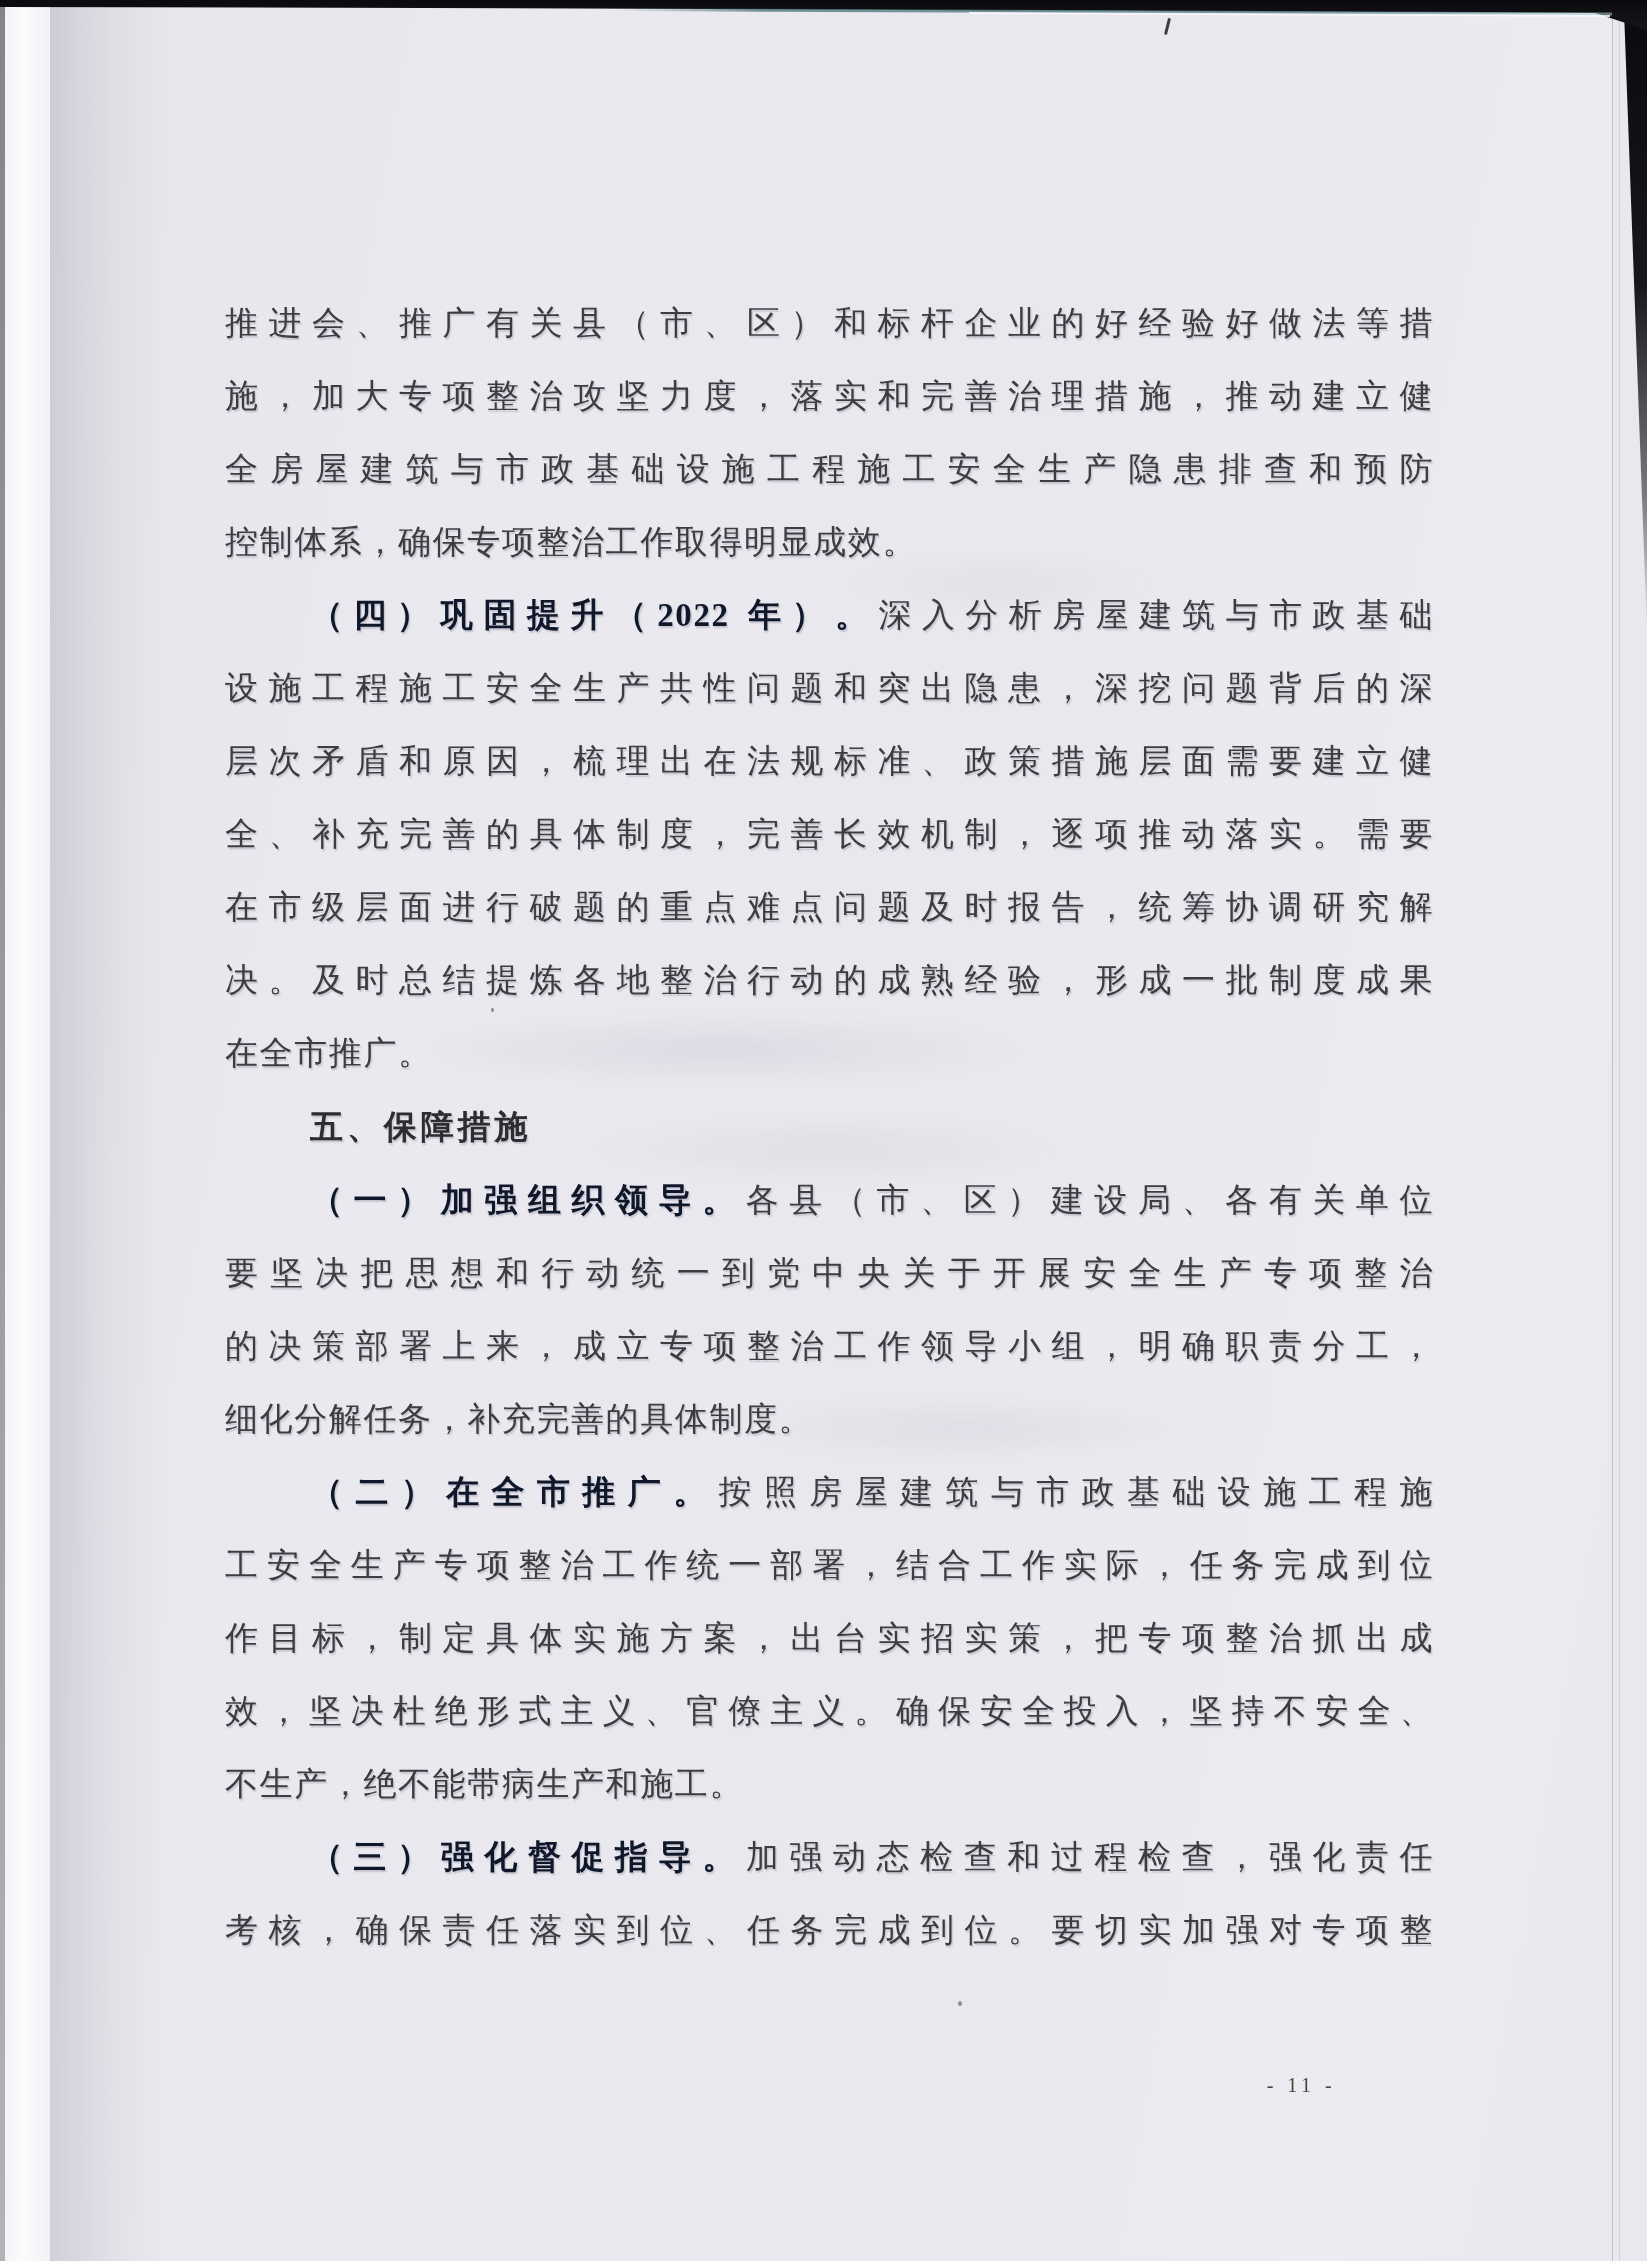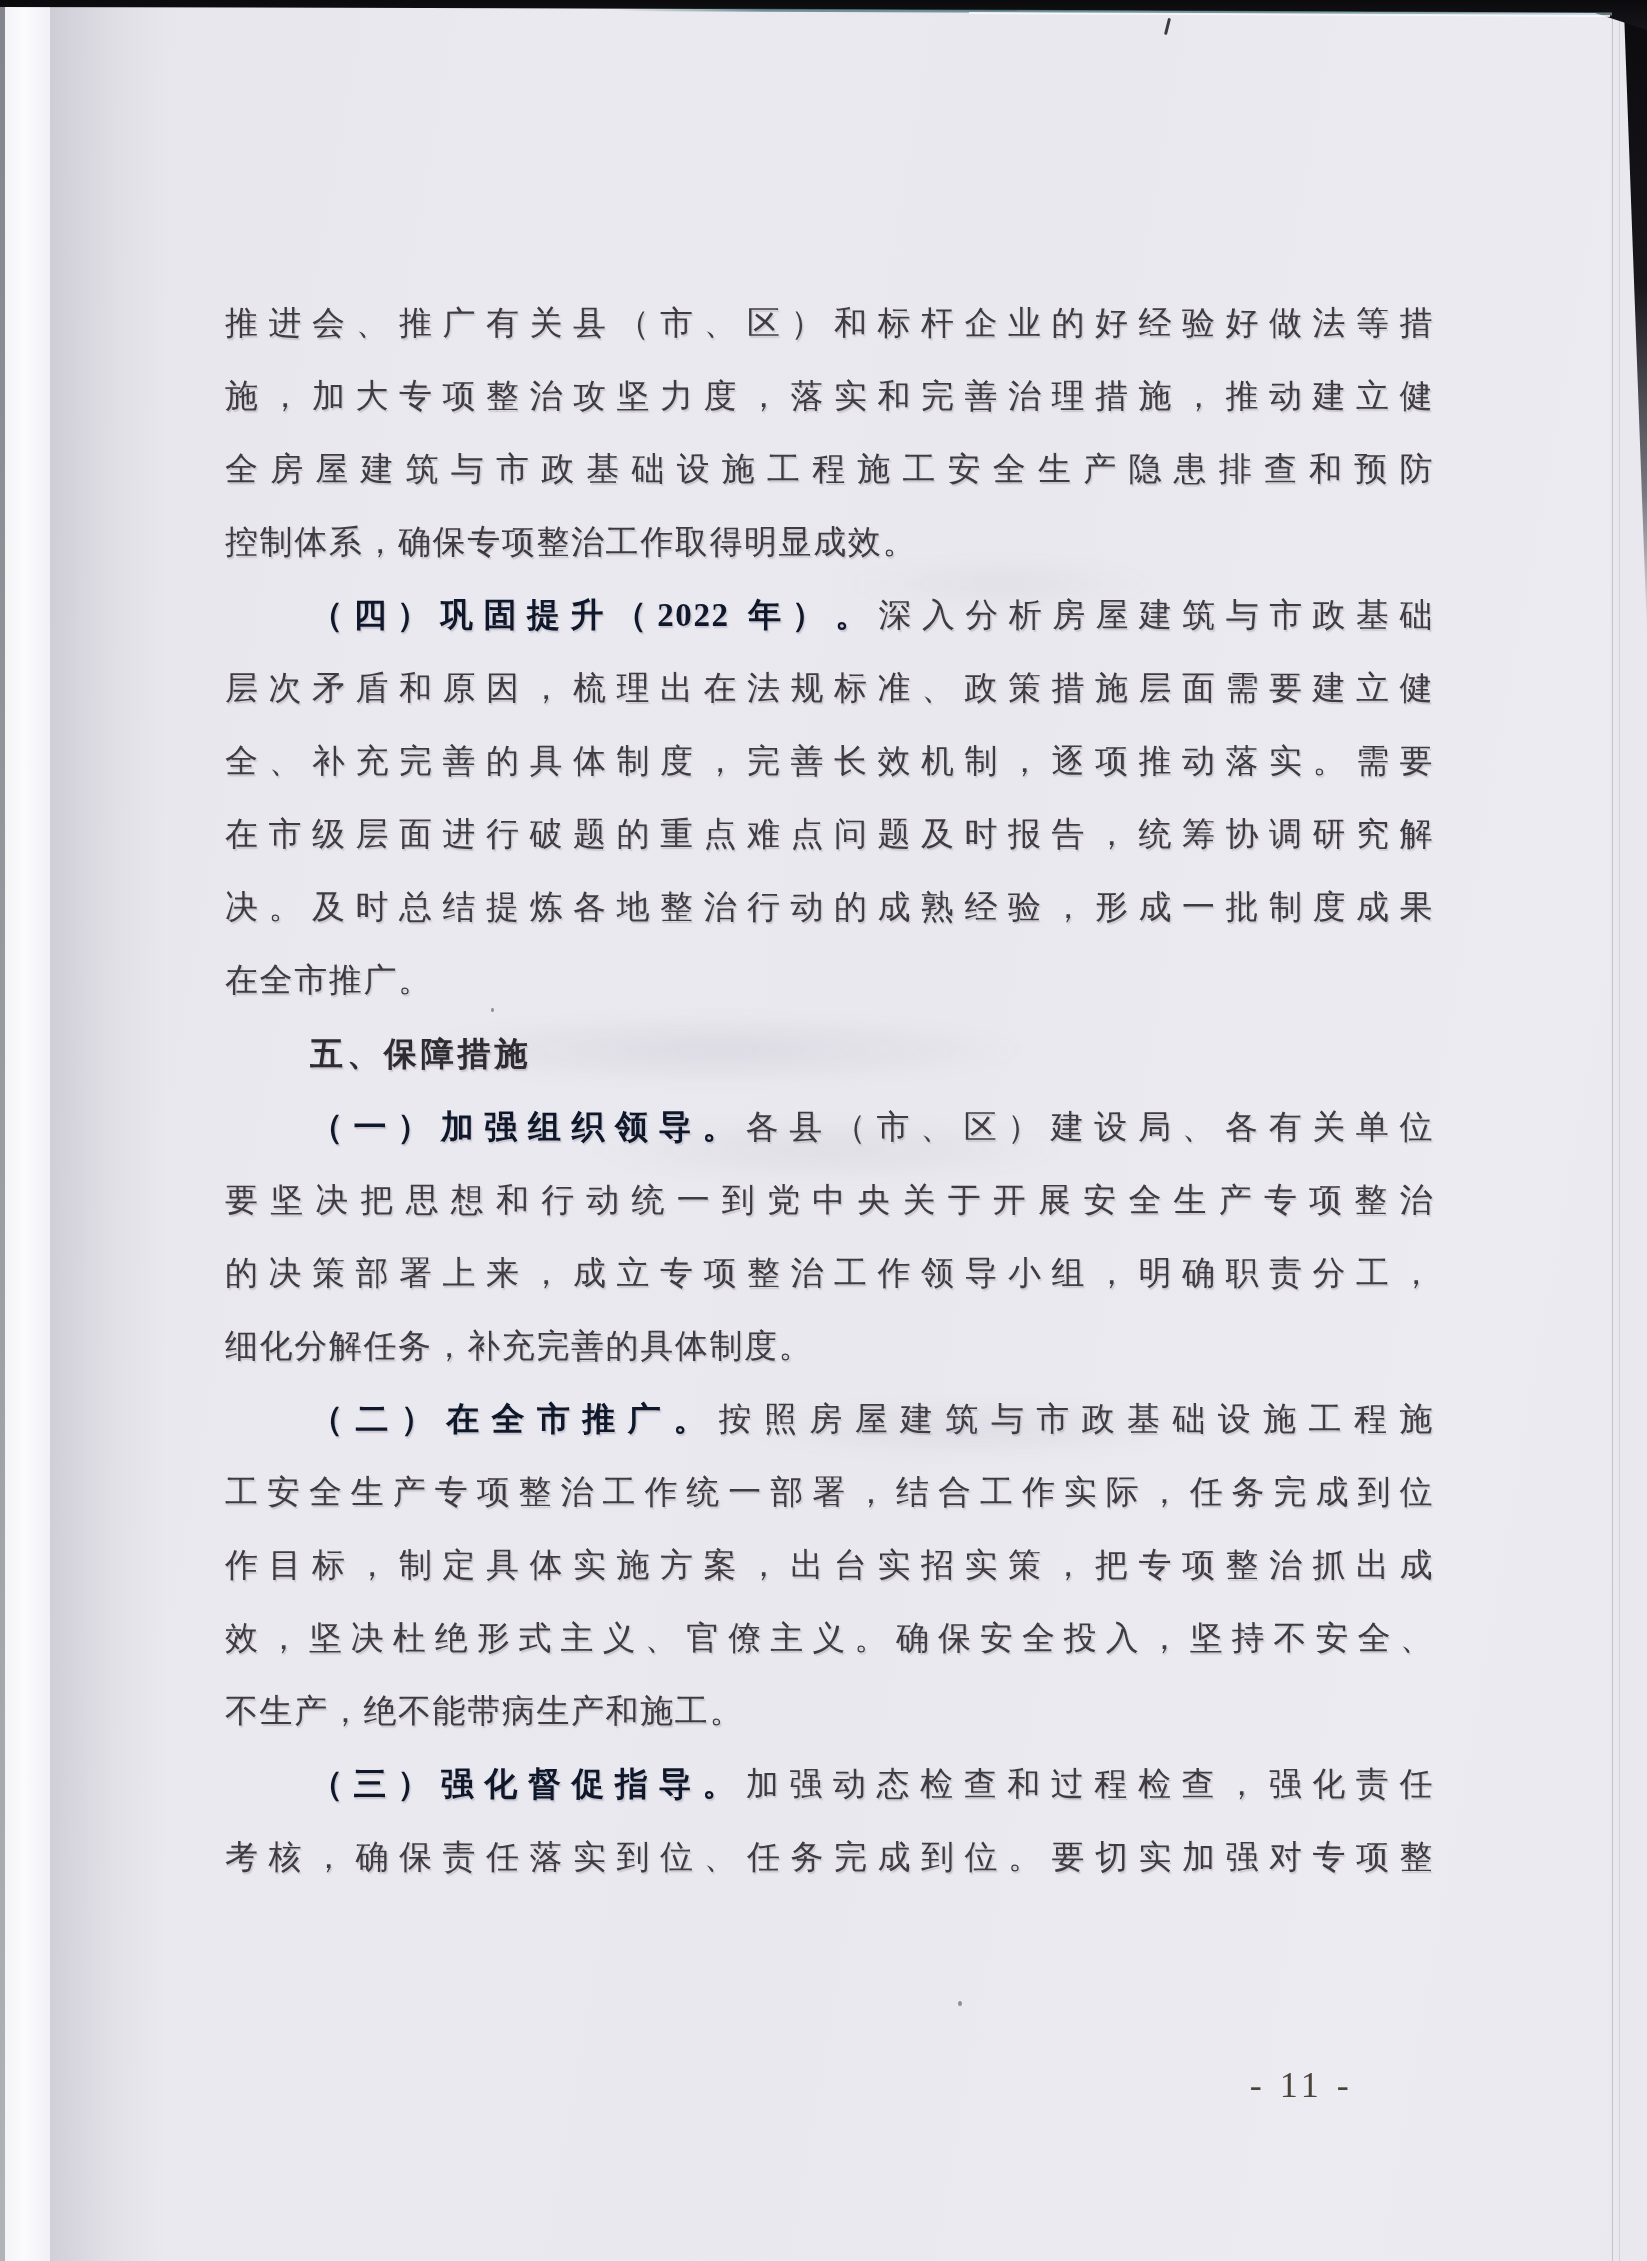--- a/index.html
+++ b/index.html
@@ -119,21 +119,21 @@
   .section-title .head {
     font-family: "Liberation Sans", "DejaVu Sans", sans-serif;
     font-weight: bold;
     letter-spacing: 3.9px;
     color: #2e2b31;
   }
 
   .page-number {
     position: absolute; left: 1227px; top: 2066px;
     width: 149px;
-    font-size: 36px; line-height: 39px;
+    font-size: 20px; line-height: 39px;
     letter-spacing: 4.5px;
     text-align: center;
     color: #494339;
     z-index: 3;
   }
 
   
   .smudge { position: absolute; filter: blur(6.5px); z-index: 2; border-radius: 50%; }
   .smudge-1 { left: 400px;  top: 1014px; width: 633px; height: 71px;
     background: radial-gradient(ellipse at center, rgba(105,100,125,0.10), transparent 70%); }
@@ -164,20 +164,21 @@
   <div class="dust dust-1"></div>
   <div class="dust dust-2"></div>
   <div class="dust dust-3"></div>
 
   <div class="text-block">
     <div class="line fill"><span class="head"></span><span>推进会、推广有关县（市、区）和标杆企业的好经验好做法等措</span></div>
     <div class="line fill"><span class="head"></span><span>施，加大专项整治攻坚力度，落实和完善治理措施，推动建立健</span></div>
     <div class="line fill"><span class="head"></span><span>全房屋建筑与市政基础设施工程施工安全生产隐患排查和预防</span></div>
     <div class="line"><span class="head"></span><span>控制体系，确保专项整治工作取得明显成效。</span></div>
     <div class="line fill indent"><span class="head">（四）巩固提升（2022 年）。</span><span>深入分析房屋建筑与市政基础</span></div>
+    <div class="line fill"><span class="head"></span><span>设施工程施工安全生产共性问题和突出隐患，深挖问题背后的深</span></div>
     <div class="line fill"><span class="head"></span><span>层次矛盾和原因，梳理出在法规标准、政策措施层面需要建立健</span></div>
     <div class="line fill"><span class="head"></span><span>全、补充完善的具体制度，完善长效机制，逐项推动落实。需要</span></div>
     <div class="line fill"><span class="head"></span><span>在市级层面进行破题的重点难点问题及时报告，统筹协调研究解</span></div>
     <div class="line fill"><span class="head"></span><span>决。及时总结提炼各地整治行动的成熟经验，形成一批制度成果</span></div>
     <div class="line"><span class="head"></span><span>在全市推广。</span></div>
     <div class="line indent section-title"><span class="head">五、保障措施</span><span></span></div>
     <div class="line fill indent"><span class="head">（一）加强组织领导。</span><span>各县（市、区）建设局、各有关单位</span></div>
     <div class="line fill"><span class="head"></span><span>要坚决把思想和行动统一到党中央关于开展安全生产专项整治</span></div>
     <div class="line fill"><span class="head"></span><span>的决策部署上来，成立专项整治工作领导小组，明确职责分工，</span></div>
     <div class="line"><span class="head"></span><span>细化分解任务，补充完善的具体制度。</span></div>

